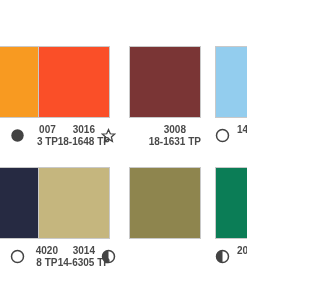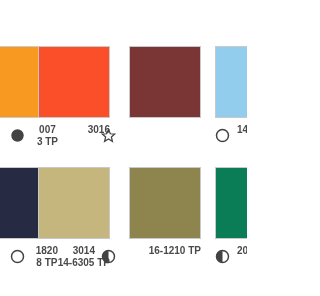--- a/index.html
+++ b/index.html
@@ -105,32 +105,37 @@
   <div class="cell col1 row0">
     <div class="swatch" style="background-color: rgb(250, 79, 40);"></div>
     <div class="meta">
       <span class="icon">
         <svg width="15" height="15" viewBox="0 0 15 15">
             <circle cx="7.5" cy="7.5" r="6.2" fill="#434343"></circle>
           </svg>
       </span>
       <span class="codes">
         <span class="code-main">3016</span>
+        <span class="code-ref">18-1648 TP</span>
       </span>
     </div>
   </div>
 
   <div class="cell col2 row0">
     <div class="swatch" style="background-color: rgb(122, 53, 53);"></div>
     <div class="meta">
       <span class="icon">
         <svg width="15" height="15" viewBox="0 0 24 24">
             <path d="M12 2.5 L14.9 9.2 L22 9.7 L16.6 14.4 L18.3 21.4 L12 17.6 L5.7 21.4 L7.4 14.4 L2 9.7 L9.1 9.2 Z" fill="none" stroke="#434343" stroke-width="2"></path>
           </svg>
       </span>
+      <span class="codes">
+        <span class="code-main">3008</span>
+        <span class="code-ref">18-1631 TP</span>
+      </span>
     </div>
   </div>
 
   <div class="cell col3 row0">
     <div class="swatch" style="background-color: rgb(147, 205, 238);"></div>
     <div class="meta">
       <span class="icon" style="left:0;">
         <svg width="15" height="15" viewBox="0 0 15 15">
             <circle cx="7.5" cy="7.5" r="6" fill="none" stroke="#434343" stroke-width="1.5"></circle>
           </svg>
@@ -140,21 +145,21 @@
         <span class="code-ref">14</span>
       </span>
     </div>
   </div>
 
   <div class="cell col0 row1">
     <div class="swatch" style="background-color: rgb(38, 42, 66);"></div>
     <div class="meta">
 
       <span class="codes">
-        <span class="code-main">1820</span>
+        <span class="code-main">4020</span>
         <span class="code-ref">8 TP</span>
       </span>
     </div>
   </div>
 
   <div class="cell col1 row1">
     <div class="swatch" style="background-color: rgb(197, 182, 126);"></div>
     <div class="meta">
       <span class="icon">
         <svg width="15" height="15" viewBox="0 0 15 15">
@@ -171,21 +176,20 @@
   <div class="cell col2 row1">
     <div class="swatch" style="background-color: rgb(142, 133, 78);"></div>
     <div class="meta">
       <span class="icon">
         <svg width="15" height="15" viewBox="0 0 15 15">
           <circle cx="7.5" cy="7.5" r="6" fill="none" stroke="#434343" stroke-width="1.5"></circle>
           <path d="M7.5 1.5 A6 6 0 0 0 7.5 13.5 Z" fill="#434343"></path>
         </svg>
       </span>
       <span class="codes">
-        <span class="code-ref">16-1210 TP</span>
       </span>
     </div>
   </div>
 
   <div class="cell col3 row1">
     <div class="swatch" style="background-color: rgb(11, 125, 86);"></div>
     <div class="meta">
       <span class="icon" style="left:0;">
         <svg width="15" height="15" viewBox="0 0 15 15">
           <circle cx="7.5" cy="7.5" r="6" fill="none" stroke="#434343" stroke-width="1.5"></circle>

